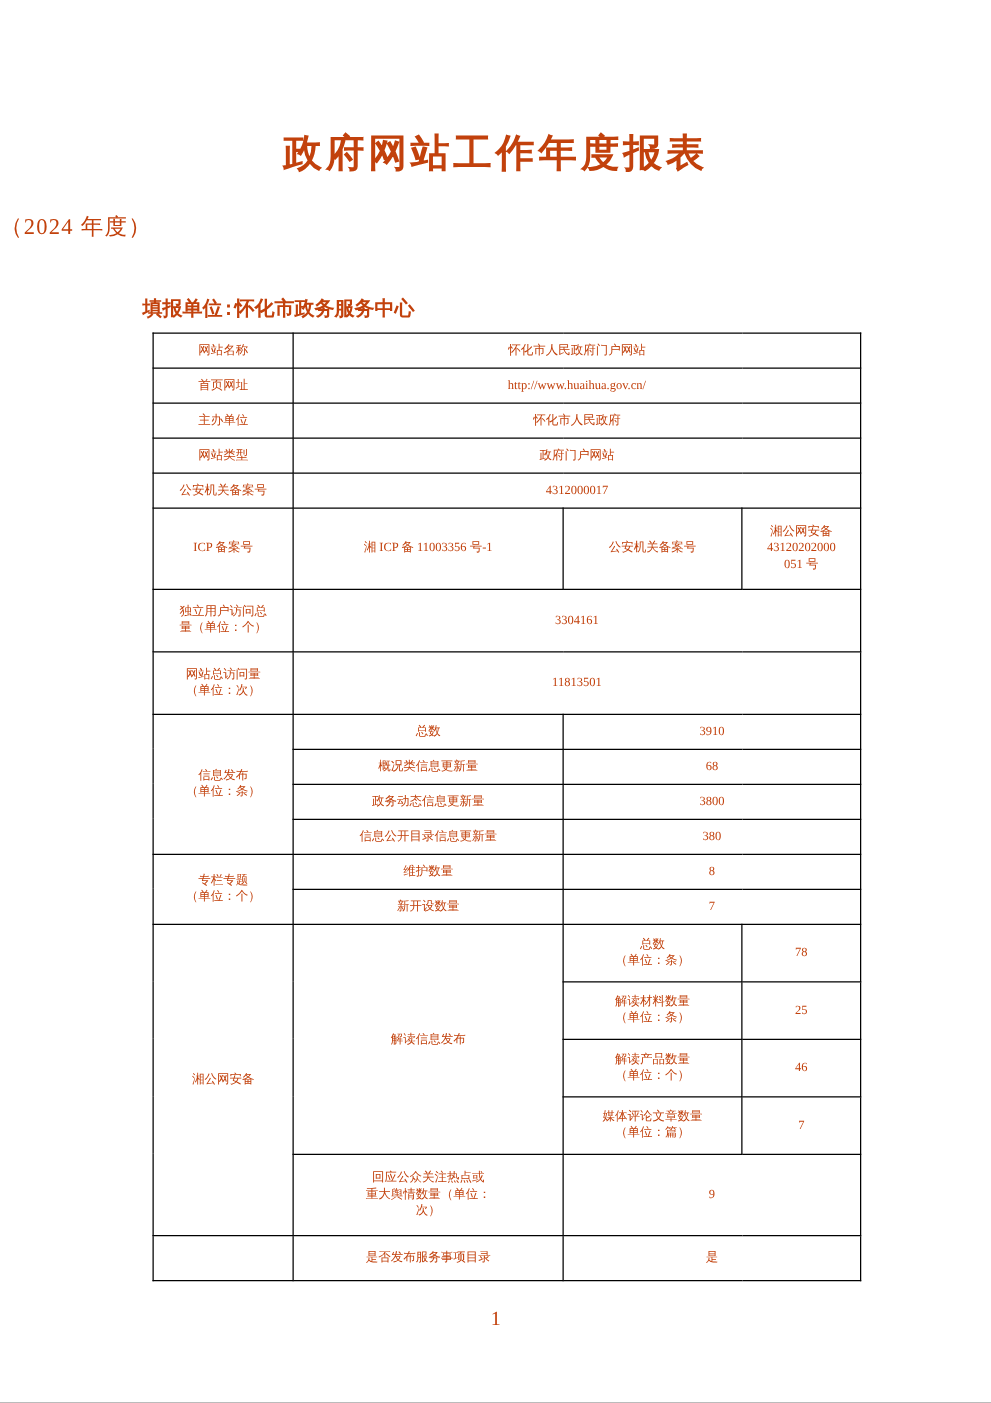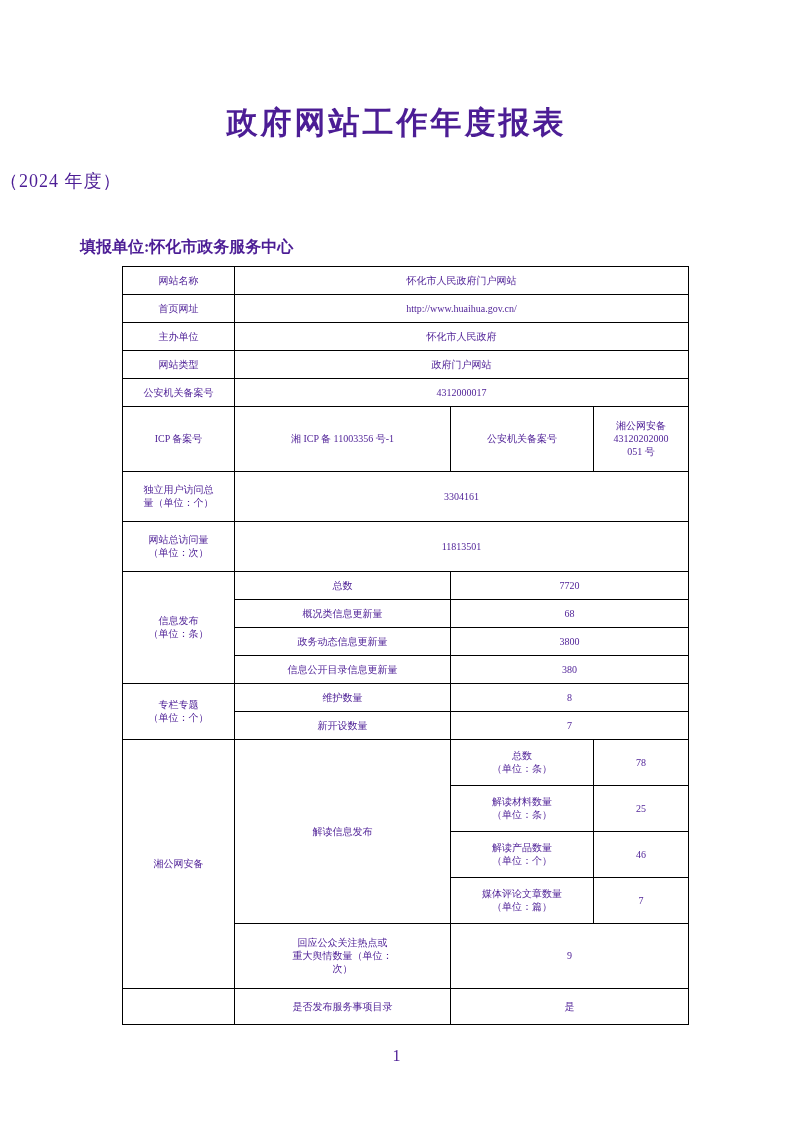--- a/index.html
+++ b/index.html
@@ -4,42 +4,42 @@
 <style>
   * { margin: 0; padding: 0; box-sizing: border-box; }
   html, body { background: #888; }
   .page {
     position: relative;
     width: 793px;
     height: 1122px;
     margin: 0 auto;
     background: #ffffff;
     font-family: "Liberation Serif", "DejaVu Serif", serif;
-    color: #4c1d95;
+    color: #c2410c;
     overflow: hidden;
   }
   .doc-title {
     margin-top: 104px;
     text-align: center;
     font-family: "Liberation Sans", "DejaVu Sans", sans-serif;
     font-weight: bold;
     font-size: 31px;
     letter-spacing: 3px;
     line-height: 1.25;
   }
   .doc-subtitle {
     margin-top: 26px;
     text-align: left;
     font-size: 18px;
     letter-spacing: 1px;
   }
   .unit-line {
     margin-top: 44px;
-    margin-left: 80px;
-    font-family: Liberation Serif, serif;
+    margin-left: 114px;
+    font-family: Liberation Mono, monospace;
     font-weight: bold;
     font-size: 16px;
   }
   table.report {
     margin-top: 8px;
     margin-left: 122px;
     width: 566px;
     border-collapse: collapse;
     table-layout: fixed;
   }
@@ -117,21 +117,21 @@
       <tr class="h50">
         <td>网站总访问量
 （单位：次）</td>
         <td colspan="3">11813501</td>
       </tr>
 
       <tr class="h28">
         <td rowspan="4">信息发布
 （单位：条）</td>
         <td>总数</td>
-        <td colspan="2">7720</td>
+        <td colspan="2">3910</td>
       </tr>
       <tr class="h28">
         <td>概况类信息更新量</td>
         <td colspan="2">68</td>
       </tr>
       <tr class="h28">
         <td>政务动态信息更新量</td>
         <td colspan="2">3800</td>
       </tr>
       <tr class="h28">

